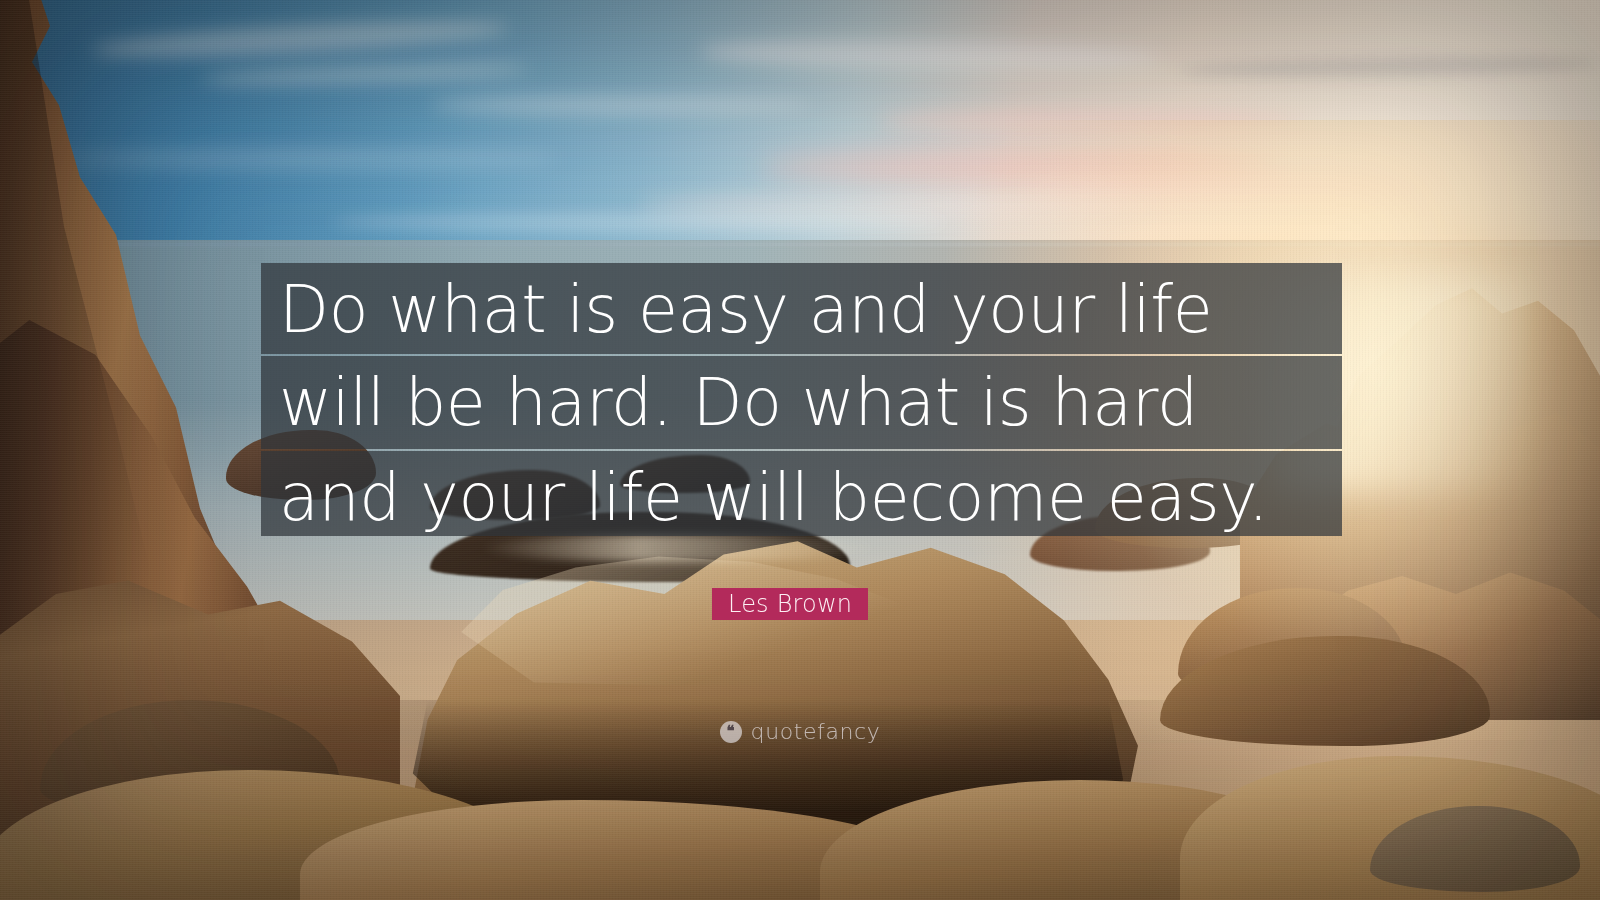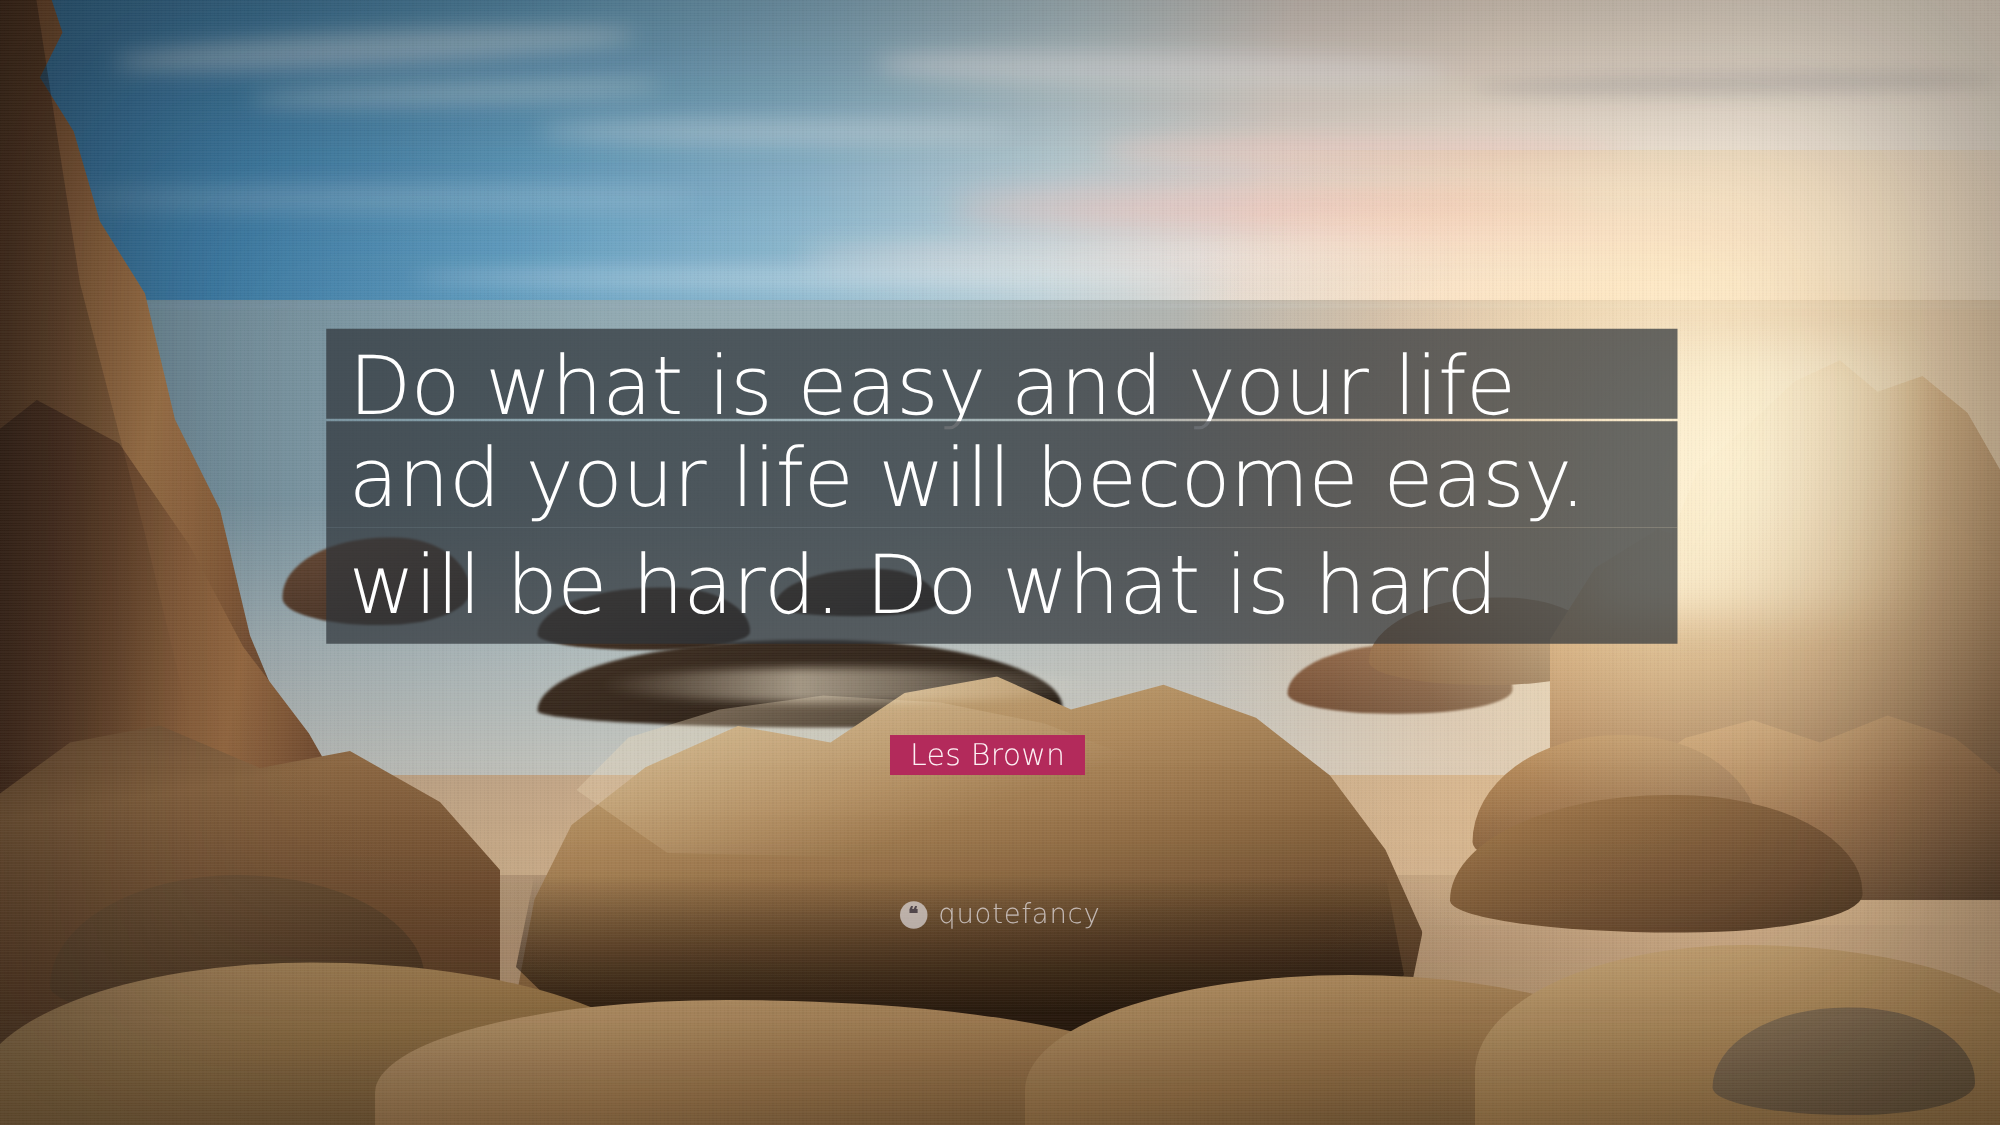--- a/index.html
+++ b/index.html
@@ -273,21 +273,21 @@
     font-family:"DejaVu Sans",sans-serif;
     font-weight:300;
     font-size:65px;
     line-height:1;
     letter-spacing:-.4px;
     padding:16px 18px 17px 18px;
     box-sizing:border-box;
     white-space:nowrap;
     text-rendering:optimizeLegibility;
   }
-  .qline.l1{height:72px;margin-bottom:2px;}
+  .qline.l1{height:91px;margin-bottom:2px;}
   .qline.l2{height:93px;margin-bottom:2px;}
   .qline.l3{height:85px;}
   .qline span{display:block;transform:translateY(-2px);}
 
   
   .author{
     position:absolute;left:712px;top:588px;
     background:#b32a5b;
     color:#fdf0f4;
     font-family:"DejaVu Sans",sans-serif;
@@ -386,25 +386,25 @@
 
     <div class="grade"></div>
     <div class="vignette"></div>
     <div class="grain"></div>
   </div>
 
   <div class="quote-block">
     <div class="qline l1">
       <span style="font-size: 65px;">Do what is easy and your life</span>
     </div>
+    <div class="qline l2">
+      <span style="font-size: 65px;">will be hard. Do what is hard</span>
+    </div>
     <div class="qline l3">
       <span style="font-size: 65px;">and your life will become easy.</span>
-    </div>
-    <div class="qline l2">
-      <span style="font-size: 65px;">will be hard. Do what is hard</span>
     </div>
   </div>
 
   <div class="author">Les Brown</div>
 
   <div class="watermark">
     <div class="wm-icon">❝</div>
     <div class="wm-text">quotefancy</div>
   </div>
 

